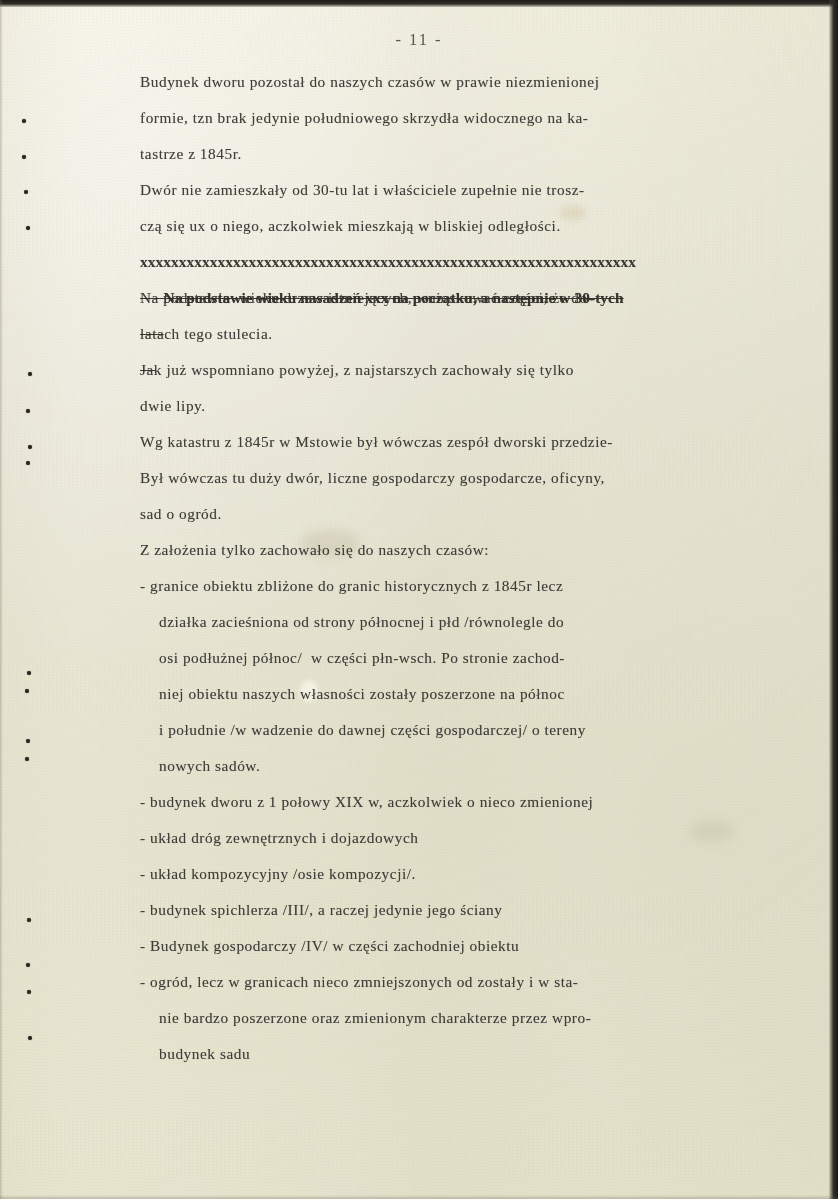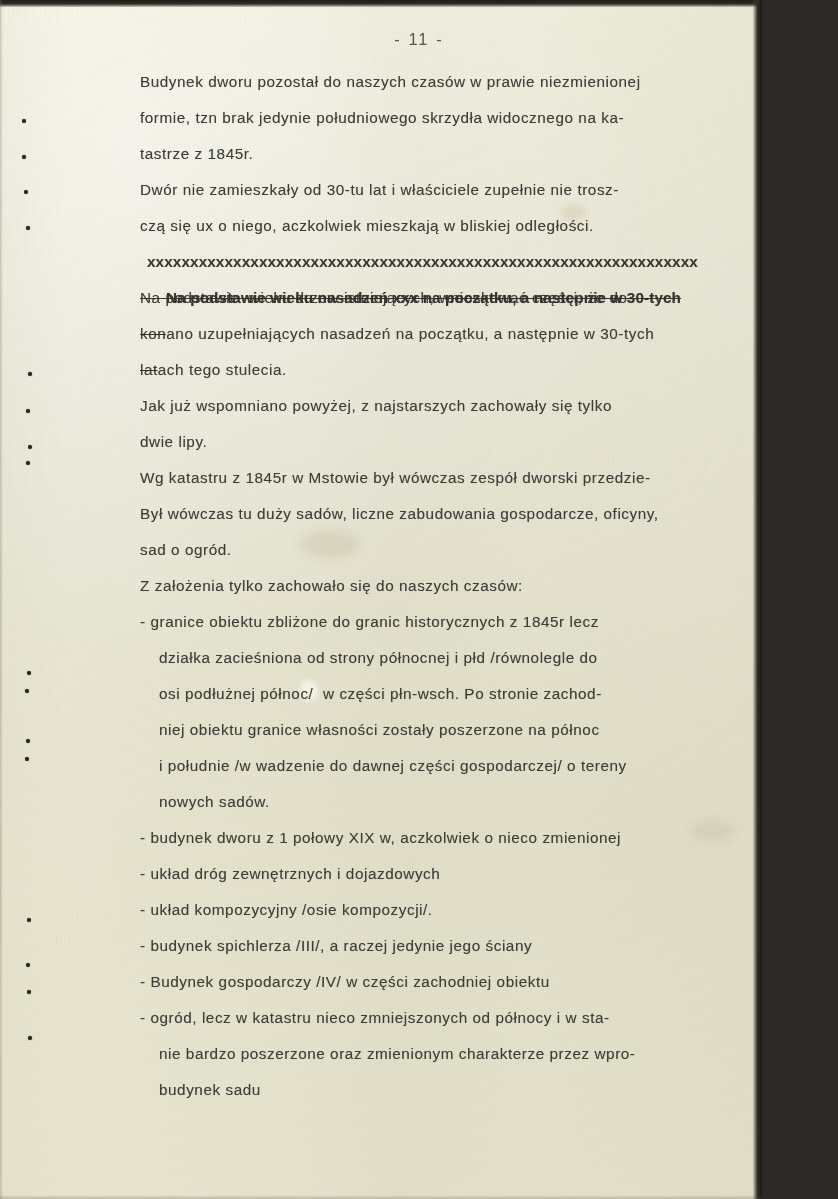--- a/index.html
+++ b/index.html
@@ -4,30 +4,30 @@
 <title>Typewritten document page 11</title>
 <style>
   html, body {
     margin: 0;
     padding: 0;
     background: #2b2a26;
   }
 
   .page {
     position: relative;
-    width: 762px;
+    width: 838px;
     height: 1199px;
     overflow: hidden;
     background: #efeddb;
     background-image:
       radial-gradient(circle at 18% 12%, rgba(255,255,255,0.55) 0%, rgba(255,255,255,0) 42%),
       radial-gradient(circle at 82% 70%, rgba(221,218,196,0.55) 0%, rgba(221,218,196,0) 55%),
       radial-gradient(circle at 55% 95%, rgba(226,223,202,0.6) 0%, rgba(226,223,202,0) 50%),
       linear-gradient(175deg, #f2f0de 0%, #eceadb 30%, #eae7d4 62%, #e9e6d0 100%);
-    font-family: Liberation Sans, sans-serif;
+    font-family: Liberation Serif, serif;
     color: #3a3a38;
   }
 
   
   .grain {
     position: absolute;
     inset: 0;
     pointer-events: none;
     opacity: 0.33;
     background-image:
@@ -118,21 +118,21 @@
     position: relative;
     font-weight: 700;
     color: #34332e;
     letter-spacing: 0.1px;
     text-decoration: line-through;
     text-decoration-thickness: 1.4px;
     text-decoration-color: rgba(45,44,38,0.92);
   }
   .struck .xov {
     position: absolute;
-    left: 7px;
+    left: 0;
     top: 0;
     font-weight: 700;
     color: rgba(40,39,34,0.88);
     letter-spacing: 0.1px;
     text-decoration: none;
   }
 
   
   .dot {
     position: absolute;
@@ -176,44 +176,43 @@
     <div class="ln">tastrze z 1845r.</div>
     <div class="ln">Dwór nie zamieszkały od 30-tu lat i właściciele zupełnie nie trosz-</div>
     <div class="ln">czą się ux o niego, aczkolwiek mieszkają w bliskiej odległości.</div>
 
     <div class="ln struck">
       <span>Na podstawie wieku nasadzeń xxx na początku, a następnie w 30-tych</span>
       <span class="xov">xxxxxxxxxxxxxxxxxxxxxxxxxxxxxxxxxxxxxxxxxxxxxxxxxxxxxxxxxxxxxxxx</span>
     </div>
 
     <div class="ln">Na podstawie  wieku drzew istniejących, wnioskować części, że do-</div>
-    <div class="ln">konano uzupełniających nasadzeń na początku, a następnie w 30-tych</div>
     <div class="ln">latach tego stulecia.</div>
     <div class="ln">Jak już wspomniano powyżej, z najstarszych zachowały się tylko</div>
     <div class="ln">dwie lipy.</div>
     <div class="ln">Wg katastru z 1845r w Mstowie był wówczas zespół dworski przedzie-</div>
-    <div class="ln">Był wówczas tu duży sadów, liczne zabudowania gospodarcze, oficyny,</div>
+    <div class="ln">Był wówczas tu duży dwór, liczne gospodarczy gospodarcze, oficyny,</div>
     <div class="ln">sad o ogród.</div>
     <div class="ln">Z założenia tylko zachowało się do naszych czasów:</div>
 
     <div class="ln">- granice obiektu zbliżone do granic historycznych z 1845r lecz</div>
     <div class="ln ind">działka zacieśniona od strony północnej i płd /równolegle do</div>
     <div class="ln ind">osi podłużnej północ/  w części płn-wsch. Po stronie zachod-</div>
-    <div class="ln ind">niej obiektu granice własności zostały poszerzone na północ</div>
+    <div class="ln ind">niej obiektu naszych własności zostały poszerzone na północ</div>
     <div class="ln ind">i południe /w wadzenie do dawnej części gospodarczej/ o tereny</div>
     <div class="ln ind">nowych sadów.</div>
 
     <div class="ln">- budynek dworu z 1 połowy XIX w, aczkolwiek o nieco zmienionej</div>
 
     <div class="ln">- układ dróg zewnętrznych i dojazdowych</div>
     <div class="ln">- układ kompozycyjny /osie kompozycji/.</div>
     <div class="ln">- budynek spichlerza /III/, a raczej jedynie jego ściany</div>
     <div class="ln">- Budynek gospodarczy /IV/ w części zachodniej obiektu</div>
 
-    <div class="ln">- ogród, lecz w katastru nieco zmniejszonych od północy i w sta-</div>
+    <div class="ln">- ogród, lecz w granicach nieco zmniejszonych od zostały i w sta-</div>
     <div class="ln ind">nie bardzo poszerzone oraz zmienionym charakterze przez wpro-</div>
     <div class="ln ind">budynek sadu</div>
   </div>
 
   <div id="margin-marks">
       <div class="dot" style="left: 22px; top: 119px;"></div>
       <div class="dot" style="left: 22px; top: 155px;"></div>
       <div class="dot" style="left: 24px; top: 190px;"></div>
       <div class="dot" style="left: 26px; top: 226px;"></div>
       <div class="dot" style="left: 28px; top: 372px;"></div>

